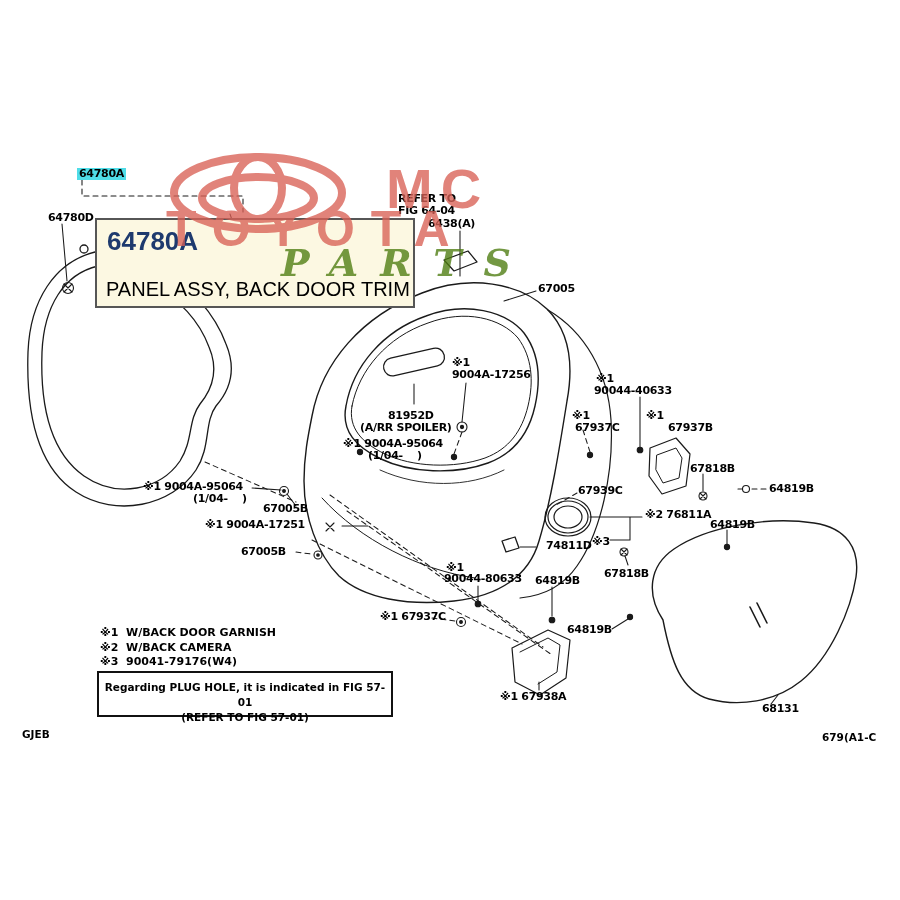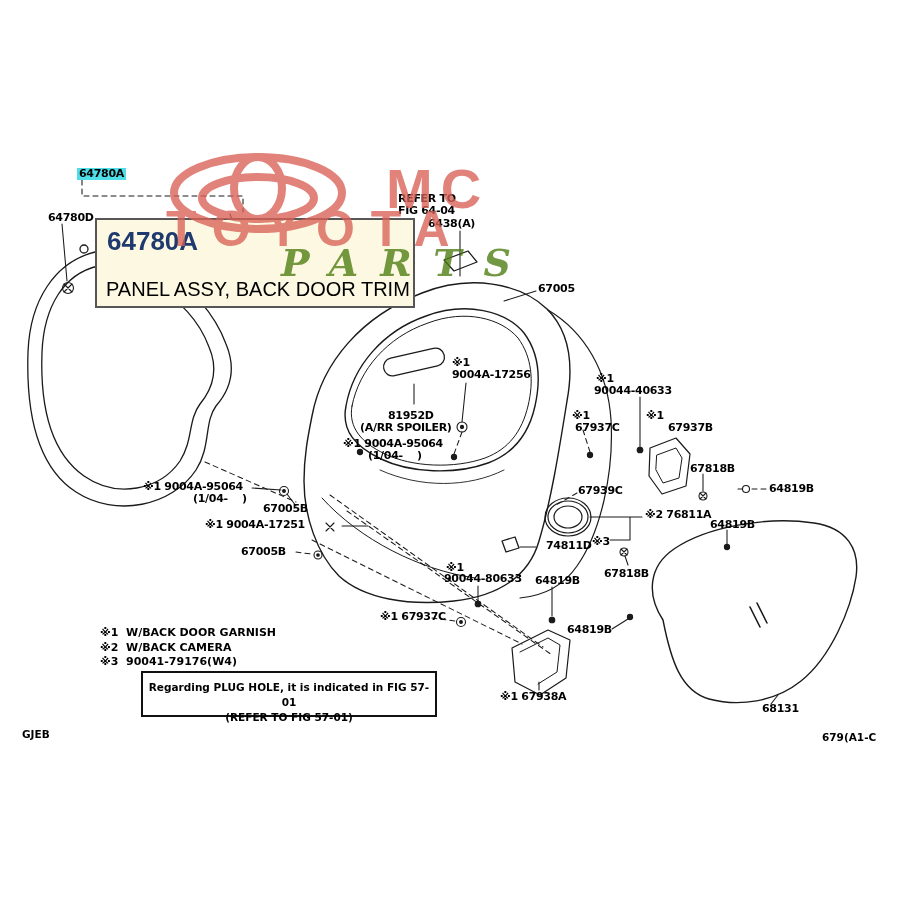--- a/index.html
+++ b/index.html
@@ -7,21 +7,21 @@
          font-family:"Liberation Sans",sans-serif;}
   svg.linework{position:absolute;left:0;top:0;z-index:1;}
   .labels-layer{position:absolute;left:0;top:0;width:900px;height:900px;z-index:2;}
   .part-label{position:absolute;font:bold 11px "DejaVu Sans",sans-serif;letter-spacing:-0.3px;
               color:#000;white-space:pre;line-height:12px;}
   .part-label.hl{background:#4fdde8;padding:0 2px;}
   .notes-block{position:absolute;left:100px;top:626px;z-index:2;
                font:bold 11px "DejaVu Sans",sans-serif;line-height:14.5px;white-space:pre;color:#000;}
   .plug-box{position:absolute;left:97px;top:671px;width:296px;height:46px;z-index:2;
             border:2px solid #111;background:#fff;text-align:center;
-            font:bold 10.5px "DejaVu Sans",sans-serif;line-height:15px;color:#000;padding-top:7px;box-sizing:border-box;margin-left:44px;}
+            font:bold 10.5px "DejaVu Sans",sans-serif;line-height:15px;color:#000;padding-top:7px;box-sizing:border-box;}
   .corner-code{position:absolute;font:bold 10.5px "DejaVu Sans",sans-serif;color:#000;z-index:2;}
   .callout{position:absolute;left:95px;top:218px;width:320px;height:90px;z-index:3;
            background:#fcf8e2;border:2px solid #565656;box-sizing:border-box;}
   .callout .pn{position:absolute;left:10px;top:6px;font:bold 26px "Liberation Sans",sans-serif;color:#1e3a6e;}
   .callout .desc{position:absolute;left:9px;bottom:5px;font:20px "Liberation Sans",sans-serif;color:#000;white-space:nowrap;}
   .watermark{position:absolute;left:0;top:0;width:900px;height:900px;z-index:4;opacity:0.78;pointer-events:none;}
   .wm-mc{position:absolute;left:386px;top:156px;font:bold 56px "Liberation Sans",sans-serif;
          color:#d96156;letter-spacing:8px;}
   .wm-brand{position:absolute;left:166px;top:200px;font:bold 50px "Liberation Sans",sans-serif;
             color:#d96156;letter-spacing:16px;}

